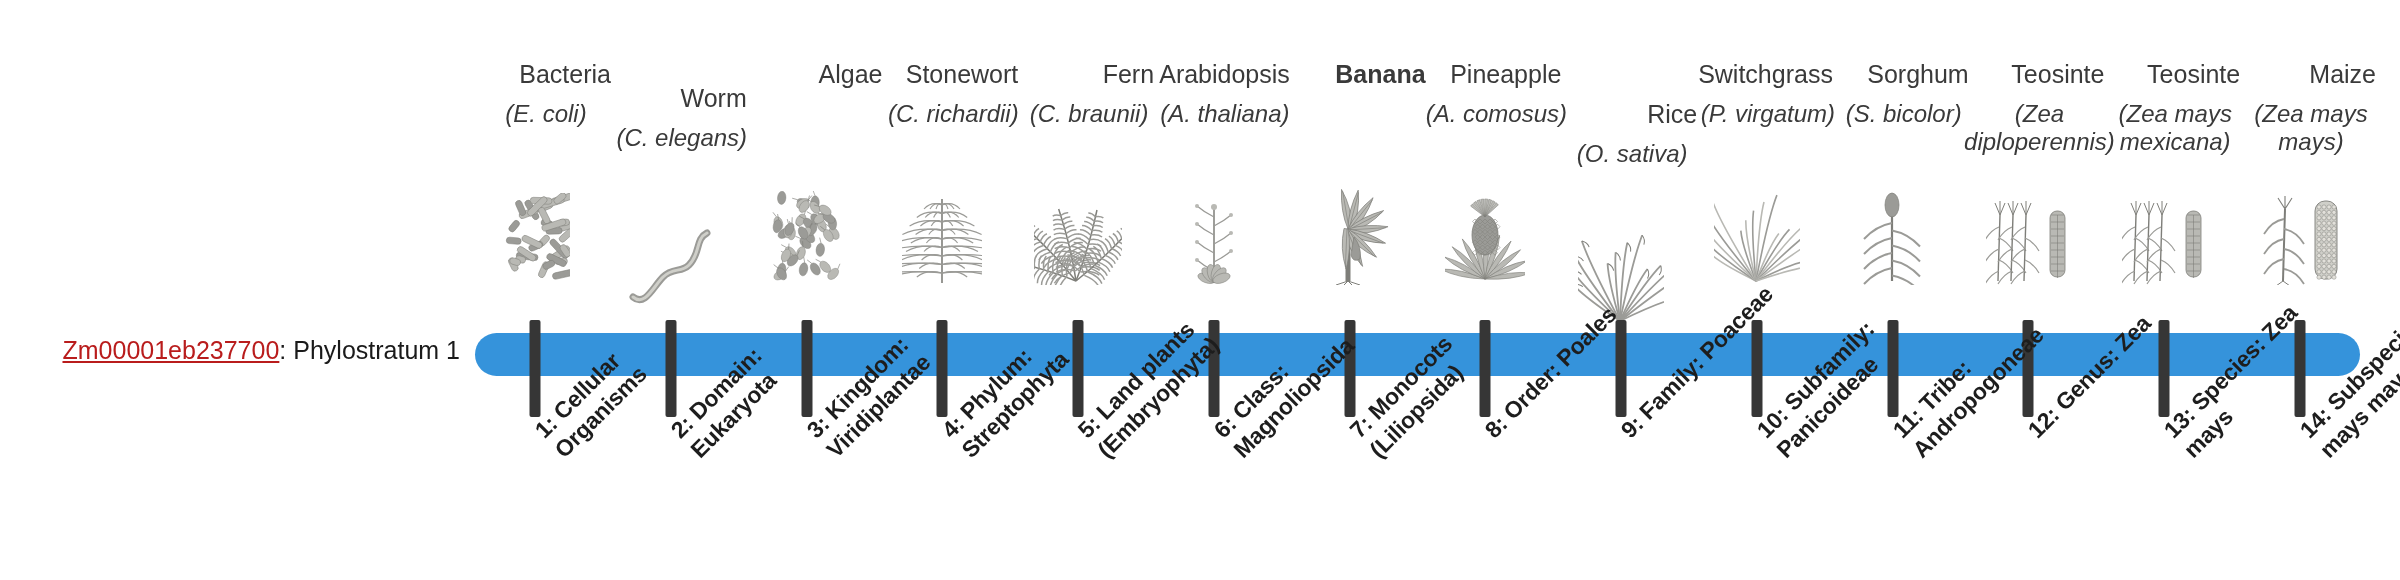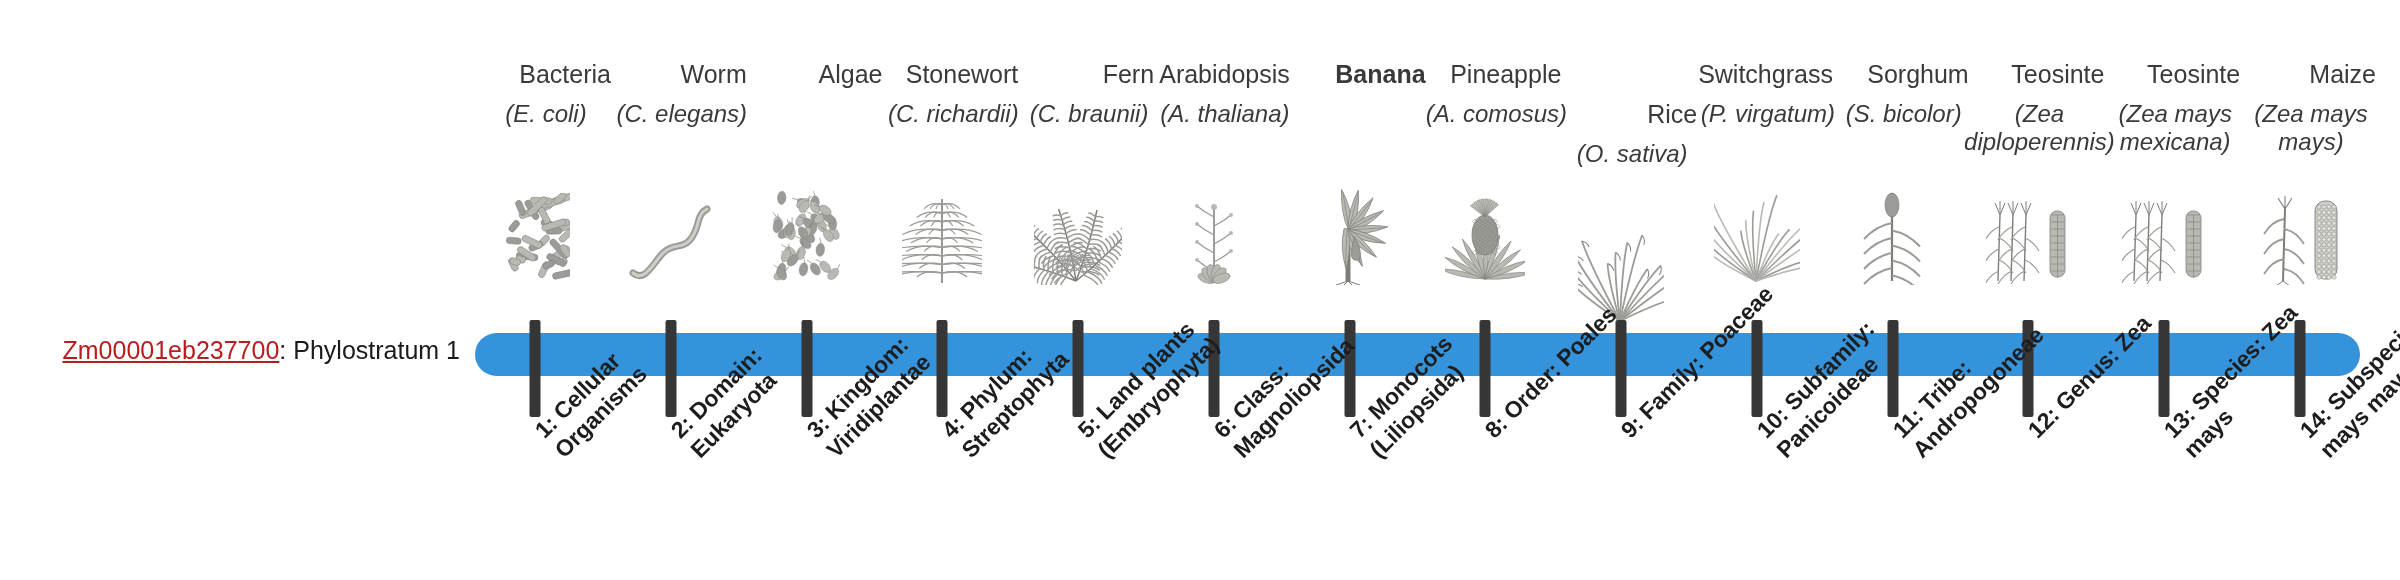--- a/index.html
+++ b/index.html
@@ -233,21 +233,21 @@
             </g>
             <g transform="translate(28.4,22.0) rotate(-44.2)">
               <rect x="0" y="-3.2" width="24.8" height="6.4" rx="3.2" fill="#b9b9b4" stroke="#7e7e79" stroke-width="0.5"></rect>
             </g>
             <g transform="translate(43.2,74.6) rotate(-26.2)">
               <rect x="0" y="-3.2" width="12.5" height="6.4" rx="3.2" fill="#9b9b97" stroke="#7e7e79" stroke-width="0.5"></rect>
             </g>
           </svg>
         </div>
       </div>
-      <div class="col" style="left: 195.769px;">
+      <div class="col" style="left: 195.769px; margin-top: 24px;">
         <div class="common-name">Worm</div>
         <div class="sci-name">(C. elegans)</div>
         <div class="organism-art">
           <svg width="96" height="84" viewBox="0 0 96 84">
             <path d="M10 72 C 22 82, 30 62, 40 52 C 50 42, 58 48, 66 40 C 78 28, 72 14, 84 8" fill="none" stroke="#9b9b97" stroke-width="7" stroke-linecap="round"></path>
             <path d="M10 72 C 22 82, 30 62, 40 52 C 50 42, 58 48, 66 40 C 78 28, 72 14, 84 8" fill="none" stroke="#cfcfc9" stroke-width="3" stroke-linecap="round"></path>
           </svg>
         </div>
       </div>
       <div class="col" style="left: 331.538px;">

